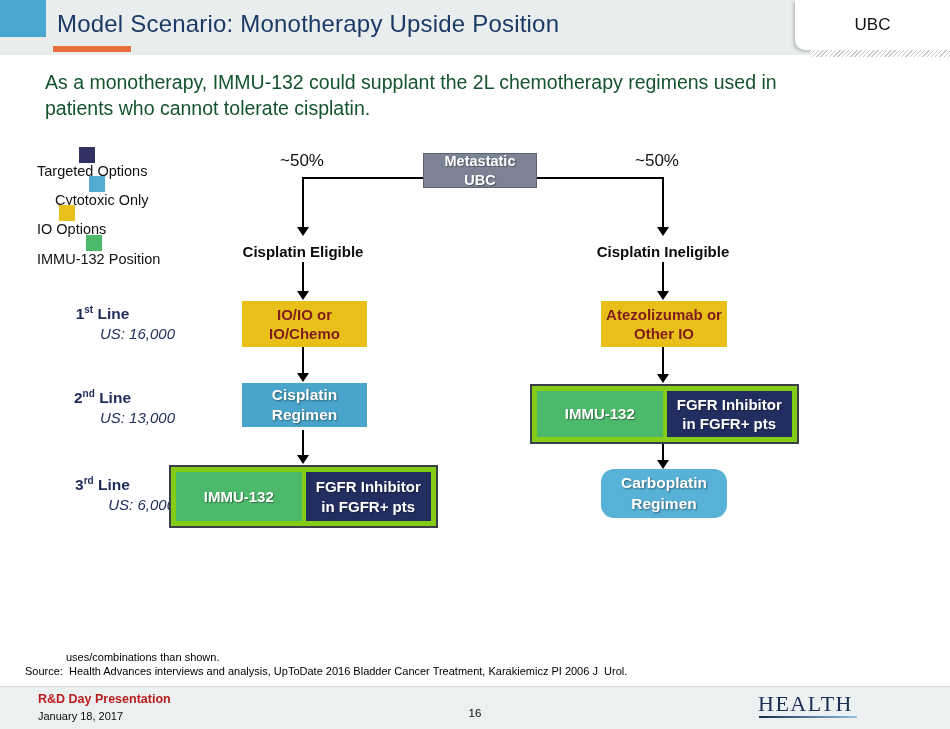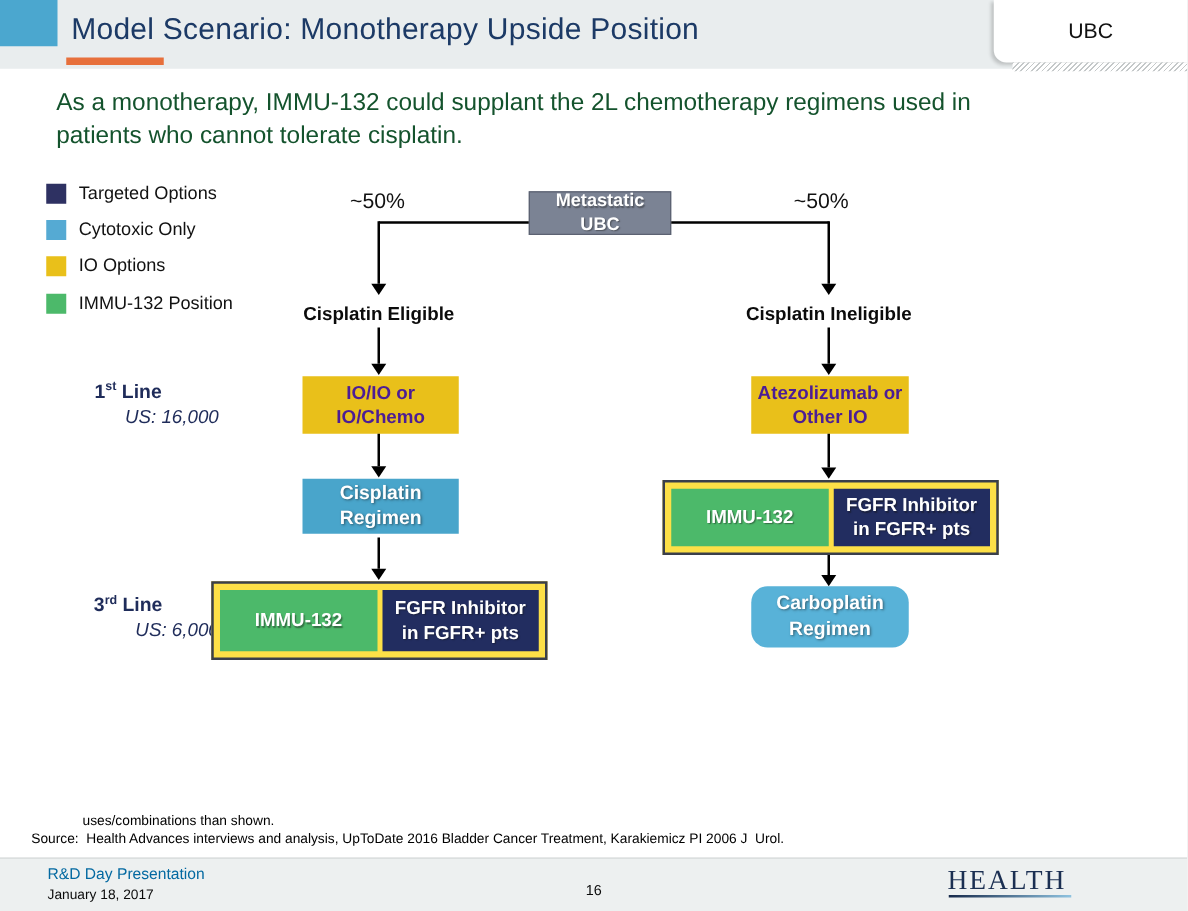--- a/index.html
+++ b/index.html
@@ -23,38 +23,38 @@
   .tab-shadow {
     position:absolute; left:810px; top:50px; width:140px; height:7px;
     background:repeating-linear-gradient(135deg,#c4c8c9 0 1px,#ffffff 1px 3px);
   }
   
   .subtitle {
     position:absolute; left:45px; top:70px; width:860px;
     font-size:19.5px; line-height:1.33; color:#14532d; white-space:pre-line;
   }
   
-  .legend-item { position:absolute; left:37px; display:flex; align-items:center; }
+  .legend-item { position:absolute; left:37px; display:flex; align-items:center;flex-direction:column; }
   .legend-swatch { width:16px; height:16px; margin-right:10px; flex:0 0 auto; }
   .legend-label { font-size:14.5px; color:#111; white-space:nowrap; }
   
   .node {
     position:absolute; display:flex; align-items:center; justify-content:center;
     text-align:center; font-weight:bold; white-space:pre-line; line-height:1.3;
   }
   .node-root {
     background:#7b8394; border:1px solid #5c6272; color:#fff; font-size:14.5px;
     text-shadow:1px 1px 1px rgba(30,30,30,0.45);
   }
-  .node-yellow { background:#e9c01a; color:#4c1d95; font-size:15px; }
+  .node-yellow { background:#e9c01a; color:#7f1d1d; font-size:15px; }
   .node-blue   { color:#fff; font-size:15.5px; text-shadow:1px 1px 2px rgba(20,20,20,0.5); }
   .blue-a { background:#49a5cb; }
   .blue-b { background:#58b2d8;border-radius:13px; }
   .combo {
-    position:absolute; background:#fde047; border:2px solid #3a3f4a;
+    position:absolute; background:#84cc16; border:2px solid #3a3f4a;
     display:flex; gap:4px; padding:5px;justify-content:center;
   }
   .combo-cell {
     flex:1; display:flex; align-items:center; justify-content:center; text-align:center;
     color:#fff; font-weight:bold; font-size:15px; line-height:1.3; white-space:pre-line;
     text-shadow:1px 1px 1px rgba(20,20,20,0.45);
   }
   .cell-green { background:#4cb96a; }
   .cell-navy  { background:#222d60; }
   .pct-label { position:absolute; font-size:17px; color:#111; transform:translateX(-50%); white-space:nowrap; }
@@ -72,21 +72,21 @@
   .line-label .lt { font-size:15.5px; font-weight:bold; }
   .line-label .lt sup { font-size:10px; }
   .line-label .us { font-size:15px; font-style:italic; margin-top:2px;text-align:right; }
   
   .note-line { position:absolute; font-size:11px; color:#000; white-space:pre; }
   
   .footer-bar {
     position:absolute; left:0; top:686px; width:950px; height:43px;
     background:#edf0f0; border-top:1px solid #d5d9d9;
   }
-  .footer-left1 { position:absolute; left:38px; top:692px; font-size:12.5px; color:#0369a1; }
+  .footer-left1 { position:absolute; left:38px; top:692px; font-size:12.5px; color:#b91c1c;font-weight:bold; }
   .footer-left2 { position:absolute; left:38px; top:710px; font-size:11px; color:#0b0b0b; }
   .footer-page  { position:absolute; left:440px; top:707px; width:70px; text-align:center; font-size:11.5px; color:#0b0b0b; }
   .logo { position:absolute; left:758px; top:691px; font-family:"Liberation Serif", serif; color:#1b2f52; }
   .logo-health {
     position:relative; display:inline-block; font-size:22px; letter-spacing:1.5px; padding-bottom:2px;
   }
   .logo-health::after {
     content:''; position:absolute; left:1px; right:-4px; bottom:1px; height:2px;
     background:linear-gradient(to right,#16294a,#8fc3e0);
   }
@@ -104,21 +104,21 @@
   <div class="ubc-tab">UBC</div>
   <div class="tab-shadow"></div>
 
   <div class="subtitle">As a monotherapy, IMMU-132 could supplant the 2L chemotherapy regimens used in
 patients who cannot tolerate cisplatin.</div>
 
   <div class="legend-item" style="top:147px;">
     <span class="legend-swatch" style="background: rgb(46, 49, 98);"></span>
     <span class="legend-label">Targeted Options</span>
   </div>
-  <div class="legend-item" style="top:176px;">
+  <div class="legend-item" style="top:176px;margin-left:18px;">
     <span class="legend-swatch" style="background: rgb(85, 170, 211);"></span>
     <span class="legend-label">Cytotoxic Only</span>
   </div>
   <div class="legend-item" style="top:205px;">
     <span class="legend-swatch" style="background: rgb(233, 192, 26);"></span>
     <span class="legend-label">IO Options</span>
   </div>
   <div class="legend-item" style="top:235px;">
     <span class="legend-swatch" style="background: rgb(76, 185, 106);"></span>
     <span class="legend-label">IMMU-132 Position</span>
@@ -132,20 +132,24 @@
   <div class="hline" style="left:537px; top:177px; width:126px;"></div>
   <div class="varrow" style="left:302px; top:177px; height:50px;"></div>
   <div class="varrow" style="left:662px; top:177px; height:50px;"></div>
 
   <div class="branch-label" style="left:303px; top:243px;">Cisplatin Eligible</div>
   <div class="branch-label" style="left:663px; top:243px;">Cisplatin Ineligible</div>
 
   <div class="line-label" style="top:304px;">
     <div class="lt"><span>1</span><sup>st</sup> <span>Line</span></div>
     <div class="us">US: 16,000</div>
+  </div>
+  <div class="line-label" style="top:388px;">
+    <div class="lt"><span>2</span><sup>nd</sup> <span>Line</span></div>
+    <div class="us">US: 13,000</div>
   </div>
   <div class="line-label" style="top:475px;">
     <div class="lt"><span>3</span><sup>rd</sup> <span>Line</span></div>
     <div class="us">US: 6,000</div>
   </div>
 
   <div class="varrow" style="left:302px; top:262px; height:29px;"></div>
   <div class="node node-yellow" style="left:242px; top:301px; width:125px; height:46px;">IO/IO or
 IO/Chemo</div>
   <div class="varrow" style="left:302px; top:347px; height:26px;"></div>

